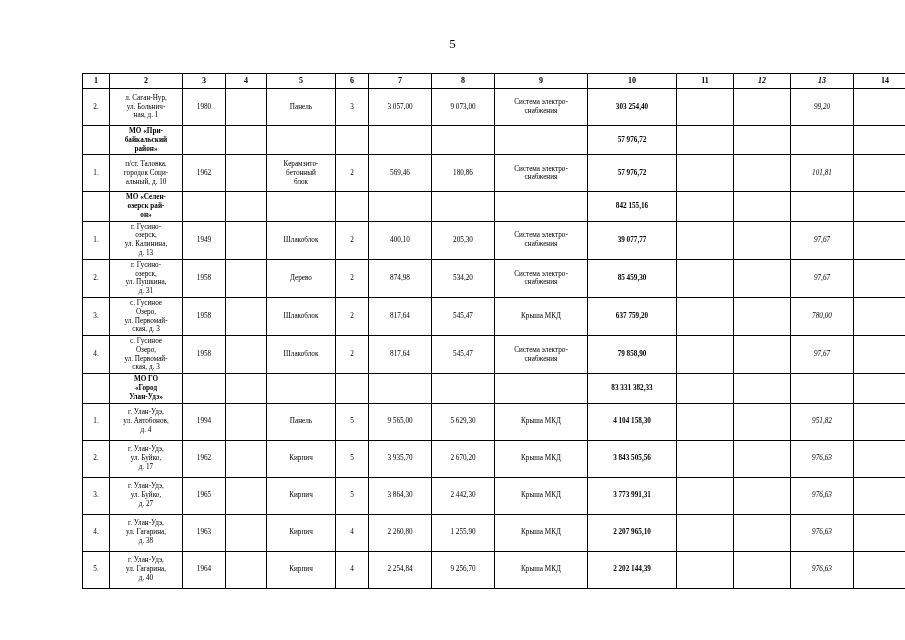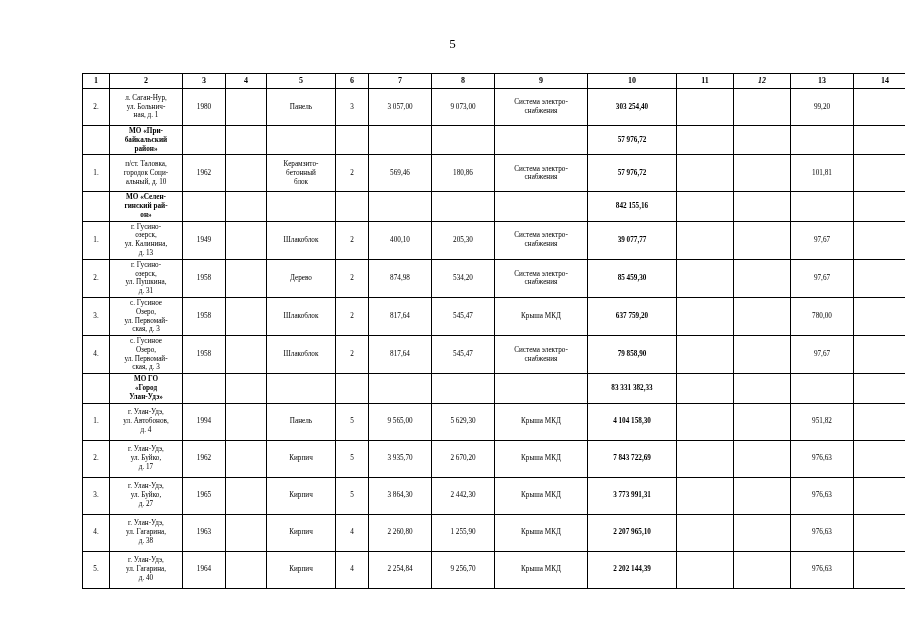--- a/index.html
+++ b/index.html
@@ -63,21 +63,21 @@
   td.year-col { width: 42px; }
   td.c4-col { width: 40px; }
   td.mat-col { width: 68px; }
   td.c6-col { width: 32px; }
   td.c7-col { width: 62px; }
   td.c8-col { width: 62px; }
   td.c9-col { width: 92px; }
   td.c10-col { width: 88px; font-weight: bold; }
   td.c11-col { width: 56px; }
   td.c12-col { width: 56px; font-style: italic; }
-  td.c13-col { width: 62px; }
+  td.c13-col { width: 62px; font-style: italic; }
   td.c14-col { width: 62px; }
 
   td.group-title {
     font-weight: bold;
     font-size: 7.6px;
     line-height: 1.25;
     margin-top: 28px;
   }
   td.group-sum {
     font-weight: bold;
@@ -261,21 +261,21 @@
               <span class="cell-multiline"></span>
             </td>
         </tr>
 
         <tr class="group-row">
           <td class="num-col">
               <span class="cell-multiline"></span>
             </td>
           <td class="addr-col group-title">
               <span class="cell-multiline">МО «Селен-
-гинский рай-
+озерск рай-
 он»</span>
             </td>
           <td class="year-col">
               <span class="cell-multiline"></span>
             </td>
           <td class="c4-col">
               <span class="cell-multiline"></span>
             </td>
           <td class="mat-col">
               <span class="cell-multiline"></span>
@@ -622,21 +622,21 @@
           <td class="c7-col">
               <span class="cell-multiline">3 935,70</span>
             </td>
           <td class="c8-col">
               <span class="cell-multiline">2 670,20</span>
             </td>
           <td class="c9-col">
               <span class="cell-multiline">Крыша МКД</span>
             </td>
           <td class="c10-col">
-              <span class="cell-multiline">7 843 722,69</span>
+              <span class="cell-multiline">3 843 505,56</span>
             </td>
           <td class="c11-col">
               <span class="cell-multiline"></span>
             </td>
           <td class="c12-col">
               <span class="cell-multiline"></span>
             </td>
           <td class="c13-col">
               <span class="cell-multiline">976,63</span>
             </td>

